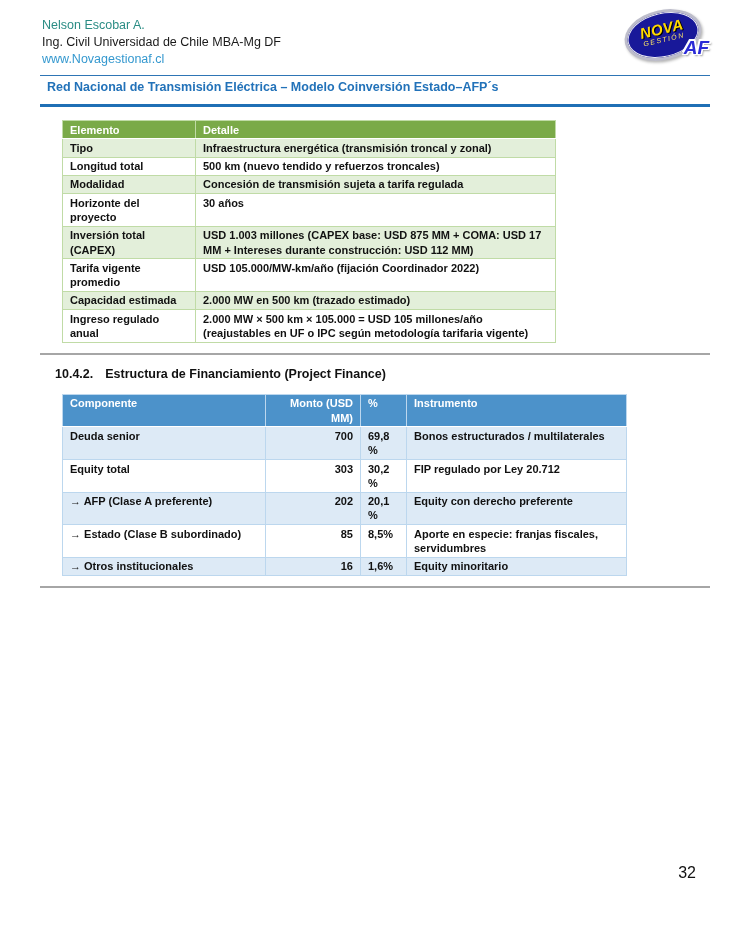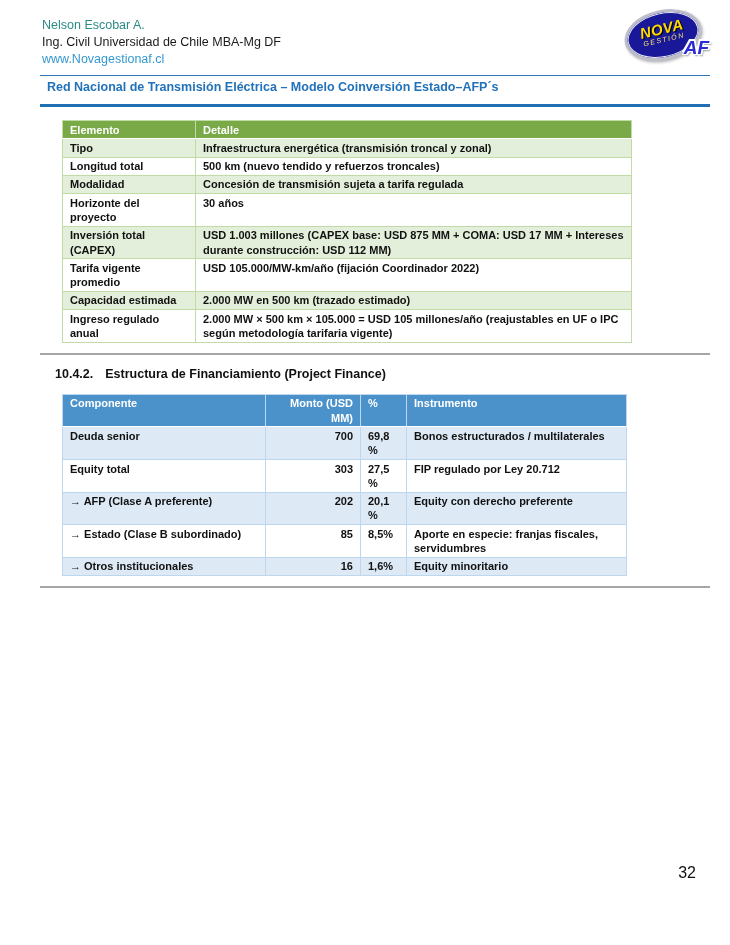--- a/index.html
+++ b/index.html
@@ -121,21 +121,21 @@
     line-height: 1.3;
   }
   th, td {
     padding: 1.5px 7px;
     text-align: left;
     vertical-align: top;
     font-weight: bold;
     color: #111111;
     word-wrap: break-word;
   }
-  .t1 { margin: 13px 0 0 62px; width: 570px; }
+  .t1 { margin: 13px 0 0 62px; width: 494px; }
   .t1 th {
     background: var(--table1-header-green, #7AAA48);
     color: #ffffff;
     border: 1px solid var(--table1-border-green, #C0DBA6);
     border-bottom-color: #ffffff;
   }
   .t1 td { border: 1px solid var(--table1-border-green, #C0DBA6); }
   .t1 tbody tr:nth-child(odd) td { background: var(--table1-band-green, #E3EFDA); }
   .t1 th:nth-child(1), .t1 td:nth-child(1) { width: 133px; }
 
@@ -255,21 +255,21 @@
     <tbody>
         <tr>
           <td>Deuda senior</td>
           <td>700</td>
           <td>69,8%</td>
           <td>Bonos estructurados / multilaterales</td>
         </tr>
         <tr>
           <td>Equity total</td>
           <td>303</td>
-          <td>27,5%</td>
+          <td>30,2%</td>
           <td>FIP regulado por Ley 20.712</td>
         </tr>
         <tr>
           <td>→ AFP (Clase A preferente)</td>
           <td>202</td>
           <td>20,1%</td>
           <td>Equity con derecho preferente</td>
         </tr>
         <tr>
           <td>→ Estado (Clase B subordinado)</td>

